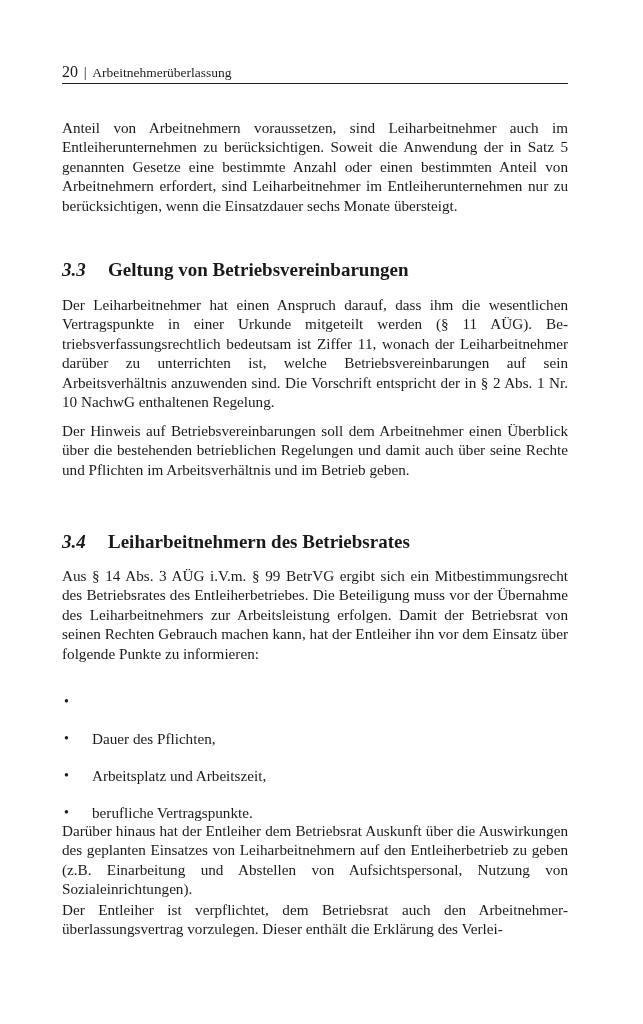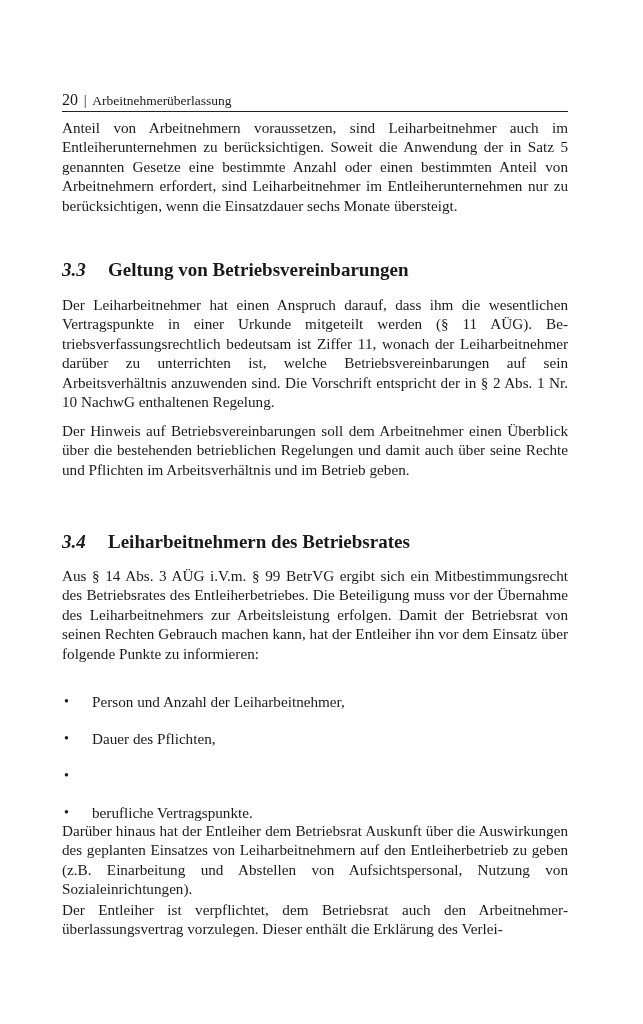--- a/index.html
+++ b/index.html
@@ -1,20 +1,20 @@
 <!DOCTYPE html>
 <html><head>
 <meta charset="utf-8">
 <style>
   html, body { margin: 0; padding: 0; background: #ffffff; }
   body { width: 643px; height: 1024px; position: relative; overflow: hidden;
          font-family: "Liberation Serif", "DejaVu Serif", serif; color: #1a1a1a; }
   .page { position: absolute; left: 62px; top: 0; width: 506px; }
   .running-head { position: absolute; top: 63px; left: 0; width: 506px; font-size: 14.5px;
-                  line-height: 18px; border-bottom: 1.6px solid #222; padding-bottom: 1px; margin-top: 28px; }
+                  line-height: 18px; border-bottom: 1.6px solid #222; padding-bottom: 1px; }
   .running-head .pno { font-size: 16px; }
   .running-head .sep { margin: 0 2px; }
   .running-head .title { font-size: 13.5px; }
   .block { position: absolute; left: 0; width: 506px; font-size: 15.2px; line-height: 19.4px;
            text-align: justify; hyphens: manual; }
   .block p { margin: 0; }
   h2 { position: absolute; left: 0; margin: 0; font-size: 19px; font-weight: bold; line-height: 24px; }
   h2 .num { display: inline-block; width: 46px; font-style: italic; }
   ul.bullets { position: absolute; left: 0; margin: 0; padding: 0; list-style: none; width: 506px;
                font-size: 15.2px; }
@@ -50,23 +50,23 @@
 
   <h2 style="top:530px;">
     <span class="num">3.4</span><span>Leiharbeitnehmern des Betriebsrates</span>
   </h2>
 
   <div class="block" style="top:566px;">
     <p>Aus § 14 Abs. 3 AÜG i.V.m. § 99 BetrVG ergibt sich ein Mitbestim­mungsrecht des Betriebsrates des Entleiherbetriebes. Die Beteiligung muss vor der Übernahme des Leiharbeitnehmers zur Arbeitsleistung erfol­gen. Damit der Betriebsrat von seinen Rechten Gebrauch machen kann, hat der Entleiher ihn vor dem Einsatz über folgende Punkte zu informie­ren:</p>
   </div>
 
   <ul class="bullets" style="top:692px;">
-    <li><span class="dot">•</span><span>Person und Anzahl der Leiharbeitnehmer,</span></li>
+    <li><span class="dot">•</span></li>
     <li><span class="dot">•</span><span>Dauer des Pflichten,</span></li>
-    <li><span class="dot">•</span></li>
+    <li><span class="dot">•</span><span>Arbeitsplatz und Arbeitszeit,</span></li>
     <li><span class="dot">•</span><span>berufliche Vertragspunkte.</span></li>
   </ul>
 
   <div class="block" style="top:821px;">
     <p>Darüber hinaus hat der Entleiher dem Betriebsrat Auskunft über die Aus­wirkungen des geplanten Einsatzes von Leiharbeitnehmern auf den Ent­leiherbetrieb zu geben (z.B. Einarbeitung und Abstellen von Aufsichtsper­sonal, Nutzung von Sozialeinrichtungen).</p>
   </div>
 
   <div class="block" style="top:900px;">
     <p>Der Entleiher ist verpflichtet, dem Betriebsrat auch den Arbeitnehmer­überlassungsvertrag vorzulegen. Dieser enthält die Erklärung des Verlei-</p>
   </div>

